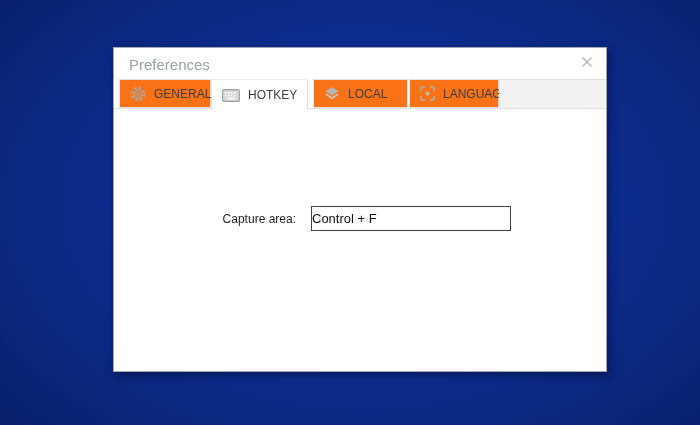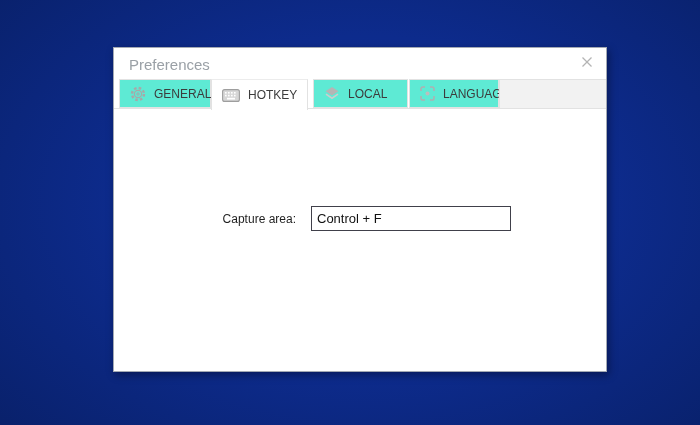--- a/index.html
+++ b/index.html
@@ -41,21 +41,21 @@
 
   .tabstrip {
     position: absolute;
     left: 0; top: 31px; right: 0; height: 30px;
     background: #ffffff;
     border-bottom: 1px solid #e2e2e2;
   }
   .tab {
     position: absolute;
     top: 0; height: 29px;
-    background: #5eead4;
+    background: #f97316;
     border: 1px solid #e2e2e2;
     display: flex; align-items: center;
     padding-left: 10px;
     gap: 8px;
     font-size: 12px;
     color: #3c3c3c;
   }
   .tab.selected {
     background: #ffffff;
     height: 31px;
@@ -94,21 +94,20 @@
     font-size: 12px;
     color: #1f1f1f;
   }
   .hotkey-input {
     width: 200px; height: 25px;
     border: 1px solid #40404a;
     background: #ffffff;
     font-family: "Liberation Sans", "DejaVu Sans", sans-serif;
     font-size: 13px;
     color: #111111;
-    padding-left: 5px;
     outline: none;
   }
 </style>
 </head>
 <body>
 
 <div class="desktop">
 
   <div class="dialog">
 

